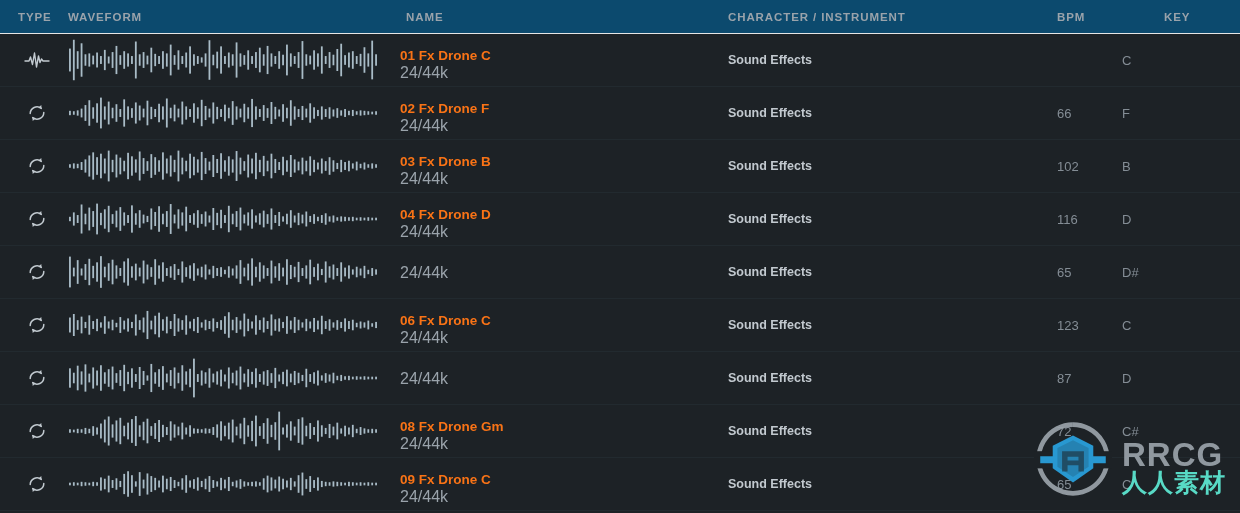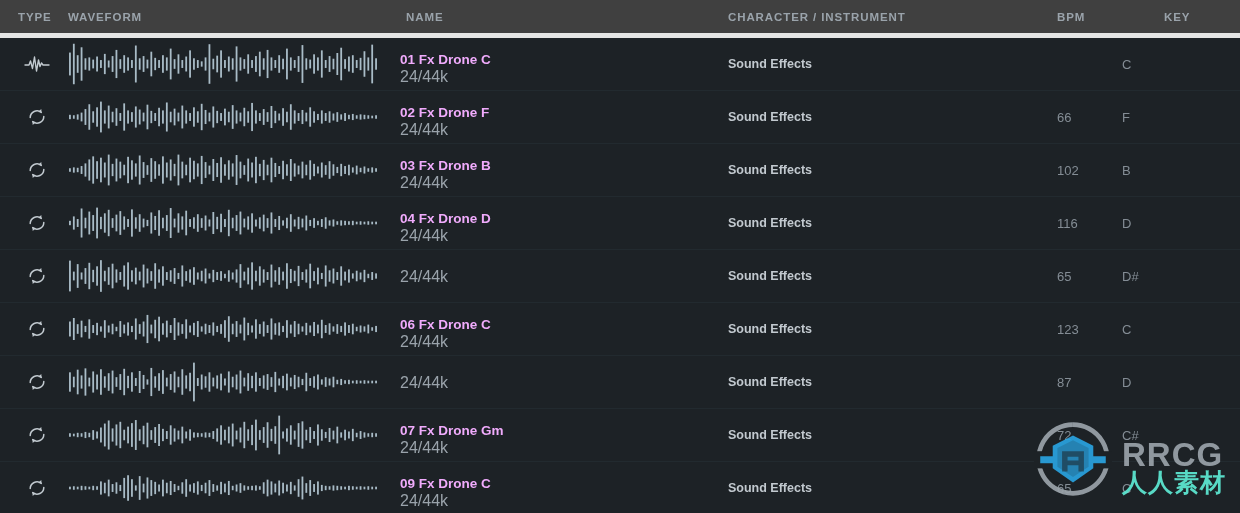--- a/index.html
+++ b/index.html
@@ -13,22 +13,22 @@
     font-family: "Liberation Sans", sans-serif;
     color: #c8ced3;
     overflow: hidden;
     position: relative;
   }
 
   
   .table-header {
     position: relative;
     height: 33px;
-    background: #404040;
-    border-bottom: 5px solid #e5e5e5;
+    background: #0c4a6e;
+    border-bottom: 1px solid #e5e5e5;
   }
   .th {
     position: absolute;
     top: 11px;
     font-size: 11.5px;
     font-weight: bold;
     letter-spacing: 0.9px;
     color: #9aa3ab;
     white-space: nowrap;
     text-transform: uppercase;
@@ -88,21 +88,21 @@
     top: 0;
     height: 52px;
     width: 320px;
     display: flex;
     flex-direction: column;
     justify-content: center;
   }
   .name-title {
     font-size: 13.5px;
     font-weight: bold;
-    color: #f0abfc;
+    color: #f97316;
     line-height: 17px;
     white-space: nowrap;
     margin-top: 8px;
   }
   .name-sub {
     font-size: 16px;
     color: #9aa3ab;
     line-height: 16px;
     margin-top: 1px;
     white-space: nowrap;
@@ -990,21 +990,21 @@
           <rect x="283.91" y="16.84" width="1.80" height="12.32" fill="#a9bcc7"></rect>
           <rect x="287.79" y="20.80" width="1.80" height="4.40" fill="#a9bcc7"></rect>
           <rect x="291.66" y="19.04" width="1.80" height="7.92" fill="#a9bcc7"></rect>
           <rect x="295.54" y="20.36" width="1.80" height="5.28" fill="#a9bcc7"></rect>
           <rect x="299.41" y="21.24" width="1.80" height="3.52" fill="#a9bcc7"></rect>
           <rect x="303.29" y="20.80" width="1.80" height="4.40" fill="#a9bcc7"></rect>
           <rect x="307.16" y="21.24" width="1.80" height="3.52" fill="#a9bcc7"></rect>
         </svg>
       </div>
       <div class="cell-name">
-        <div class="name-title">07 Fx Drone Gm</div>
+        <div class="name-title">08 Fx Drone Gm</div>
         <div class="name-sub">24/44k</div>
       </div>
       <div class="cell-character">Sound Effects</div>
       <div class="cell-bpm">72</div>
       <div class="cell-key">C#</div>
     </div>
     <div class="row">
       <div class="cell-type">
         <svg viewBox="0 0 24 24" width="24" height="24" aria-hidden="true">
           <path d="M5.2 12.6a6.8 6.8 0 0 1 11.1-5.2" fill="none" stroke="#c3cbd1" stroke-width="1.5" stroke-linecap="round"></path>

